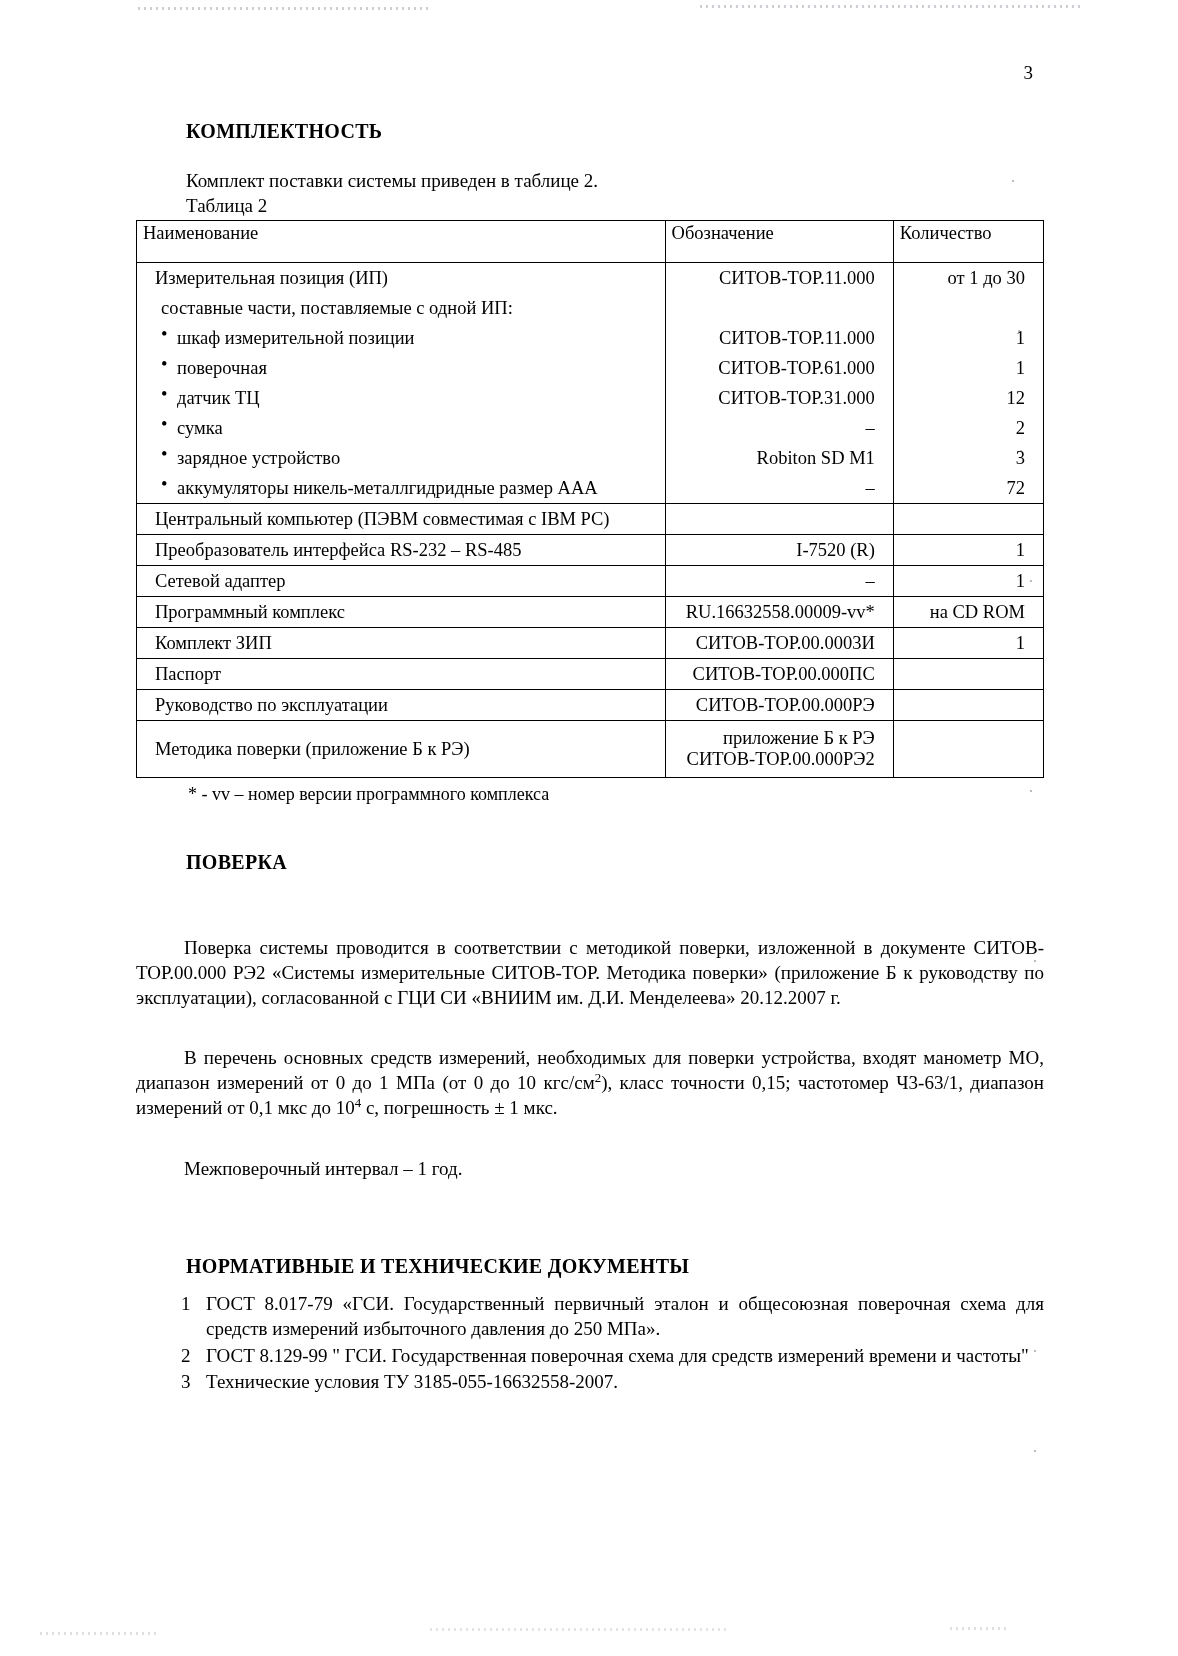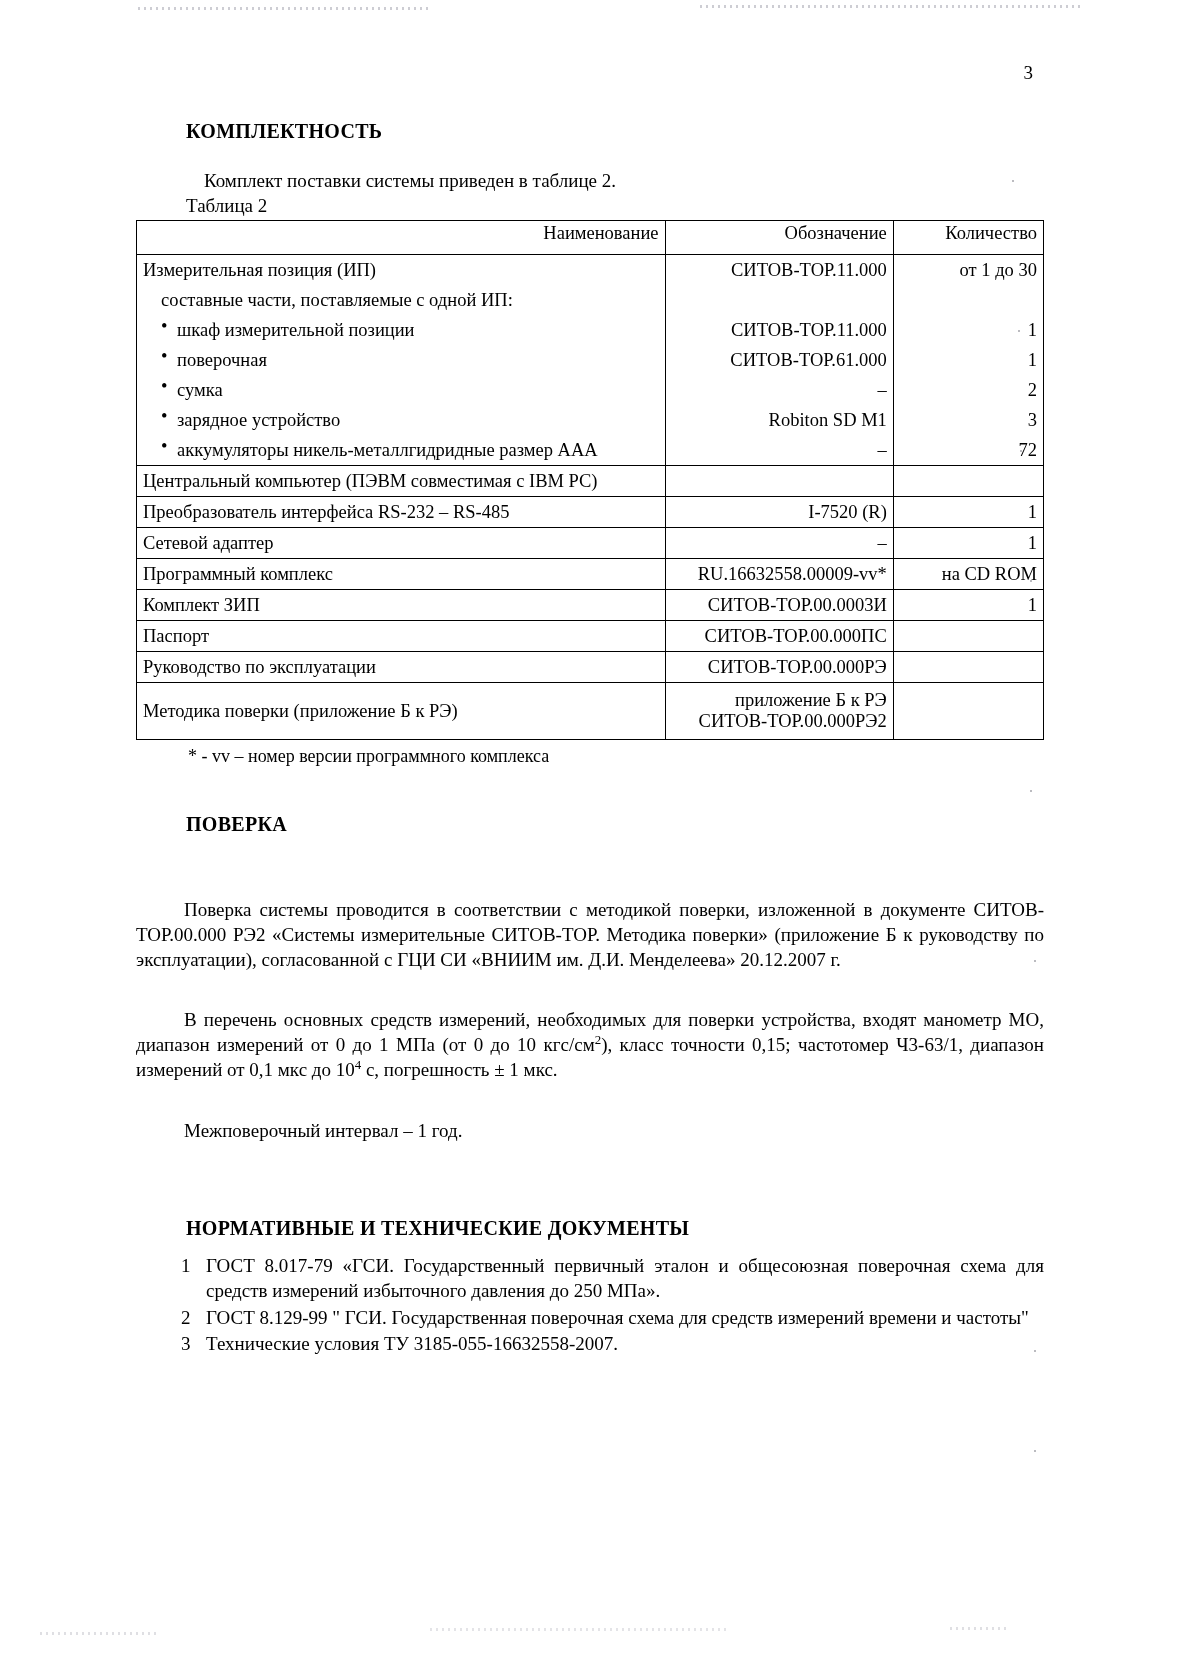--- a/index.html
+++ b/index.html
@@ -78,27 +78,27 @@
   
   table.kit {
     border-collapse: collapse;
     width: 908px;
     font-size: 18.5px;
     table-layout: fixed;
     margin-top: 2px;
   }
   table.kit td, table.kit th {
     border: 1px solid #000;
-    padding: 1px 6px;
+    padding: 1px 18px;
     font-weight: normal;
     vertical-align: middle;
   }
   table.kit th {
-    text-align: right;
-    padding: 2px 6px 10px;
+    text-align: left;
+    padding: 2px 6px 18px;
   }
   .col-name  { width: 528px; }
   .col-desig { width: 228px; }
   .col-qty   { width: 150px; }
 
   td.c { text-align: right; }
   td.l { text-align: left; }
 
   .row-tall td { height: 28px; }
 
@@ -167,21 +167,21 @@
   <div class="speck" style="left:1034px; top:1450px;"></div>
 
   <div class="page-number">3</div>
 
   <div class="content">
 
     <h2 class="section-title">КОМПЛЕКТНОСТЬ</h2>
 
     <div class="spacer-md"></div>
 
-    <p class="para" style="margin-left:68px;">Комплект поставки системы приведен в таблице 2.</p>
+    <p class="para" style="margin-left:50px;">Комплект поставки системы приведен в таблице 2.</p>
     <p class="para" style="margin-left:50px;">Таблица 2</p>
 
     <table class="kit">
       <colgroup>
         <col class="col-name">
           <col class="col-desig">
           <col class="col-qty">
       </colgroup>
       <thead>
         <tr>
@@ -203,20 +203,25 @@
         </tr>
         <tr class="row-tall">
           <td class="l bullet-item nob">шкаф измерительной позиции</td>
           <td class="c nob">СИТОВ-ТОР.11.000</td>
           <td class="c nob">1</td>
         </tr>
         <tr class="row-tall">
           <td class="l bullet-item nob">поверочная</td>
           <td class="c nob">СИТОВ-ТОР.61.000</td>
           <td class="c nob">1</td>
+        </tr>
+        <tr class="row-tall">
+          <td class="l bullet-item nob">датчик ТЦ</td>
+          <td class="c nob">СИТОВ-ТОР.31.000</td>
+          <td class="c nob">12</td>
         </tr>
         <tr class="row-tall">
           <td class="l bullet-item nob">сумка</td>
           <td class="c nob">–</td>
           <td class="c nob">2</td>
         </tr>
         <tr class="row-tall">
           <td class="l bullet-item nob">зарядное устройство</td>
           <td class="c nob">Robiton SD M1</td>
           <td class="c nob">3</td>

